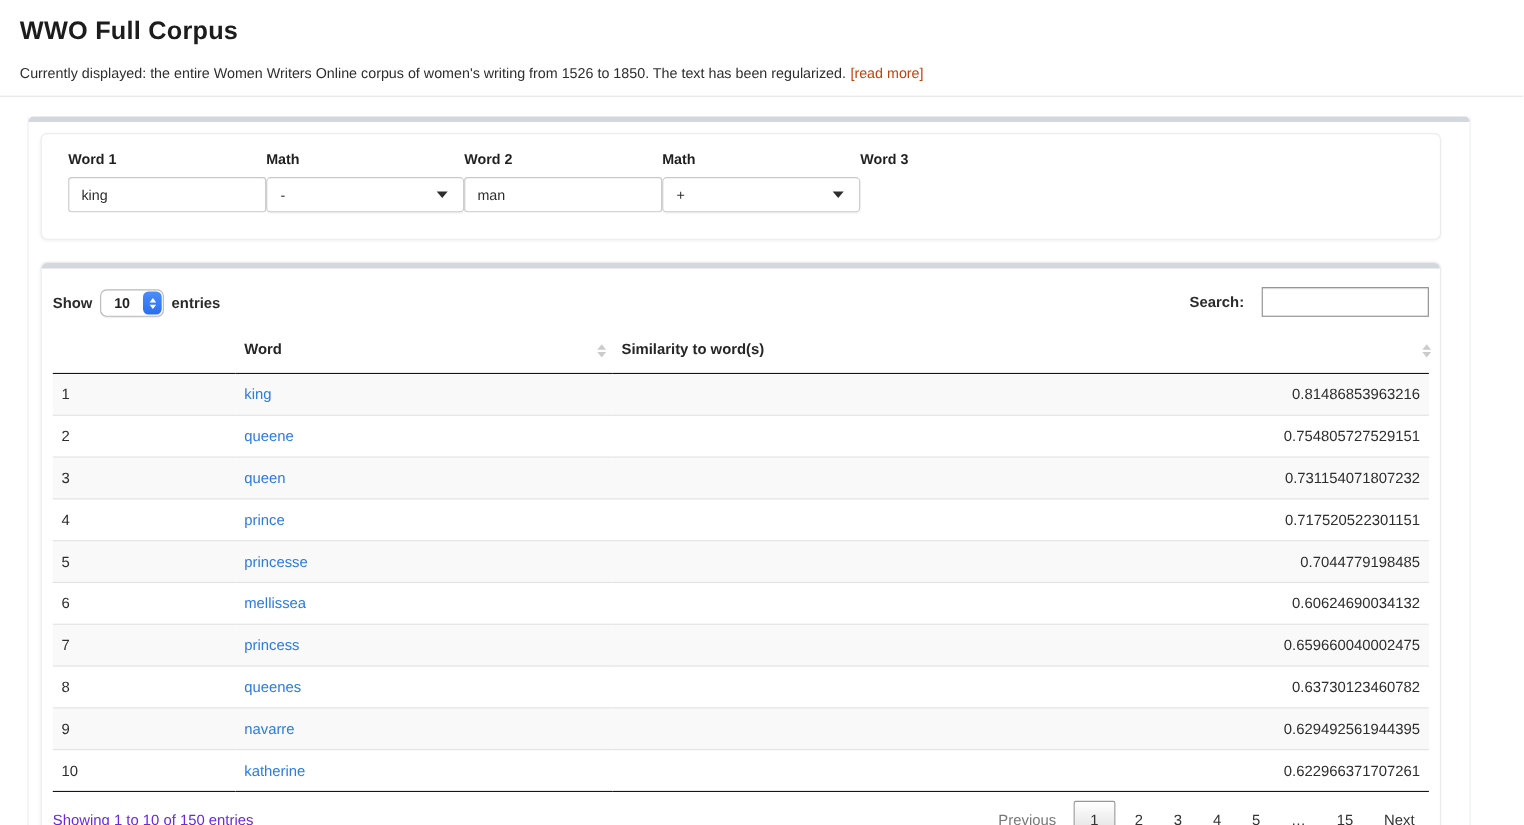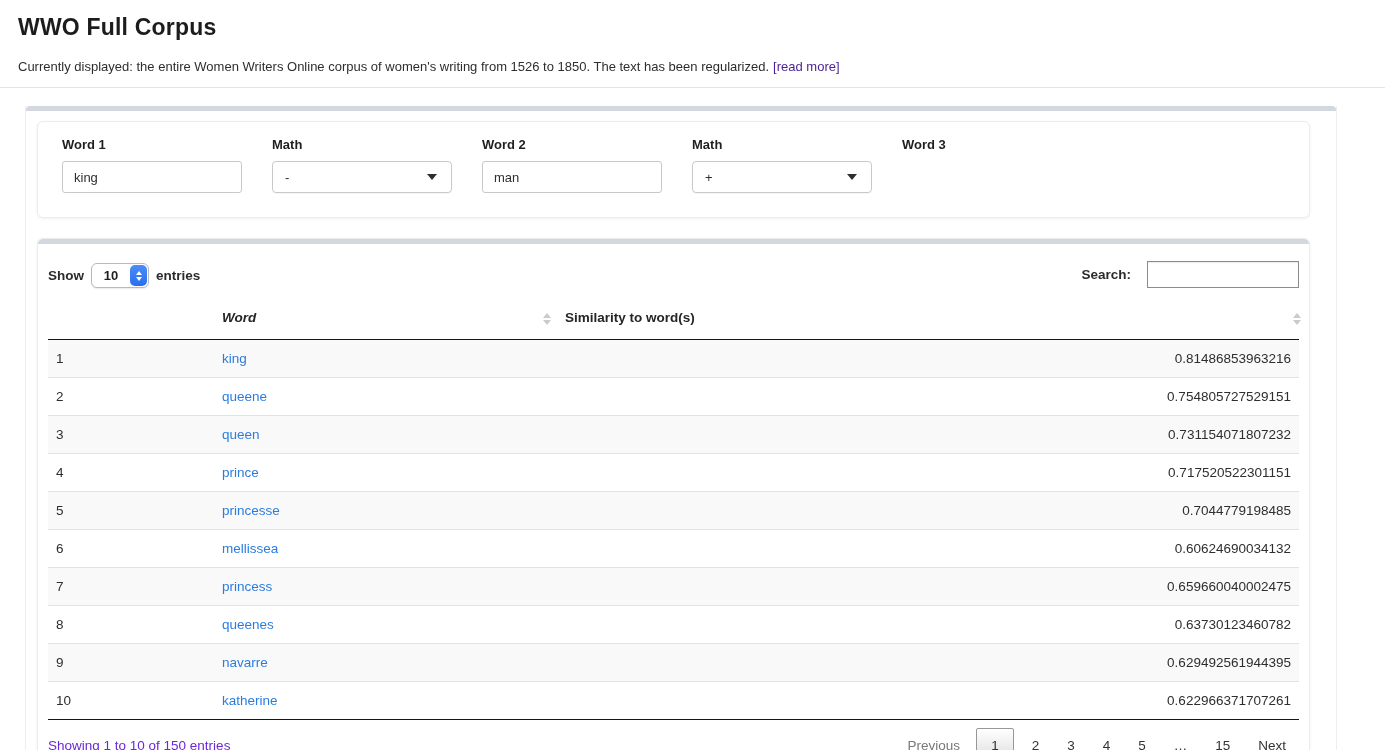--- a/index.html
+++ b/index.html
@@ -3,32 +3,32 @@
 <meta charset="utf-8">
 <style>
   * { margin:0; padding:0; box-sizing:border-box; }
   html,body { width:1385px; height:750px; overflow:hidden; background:#fff;
               font-family:"Liberation Sans","DejaVu Sans",sans-serif; color:#2e2e2e; }
 
   
   .page-header { padding:12px 18px 0 18px; height:88px; border-bottom:1px solid #e4e4e4; }
   .page-title { font-size:23px; font-weight:700; color:#1c1c1c; letter-spacing:.2px; margin-top:2px; }
   .page-desc { margin-top:18px; font-size:13px; color:#2e2e2e; }
-  .read-more { color:#4c1d95; text-decoration:none; margin-left:4px; cursor:pointer; }
+  .read-more { color:#c2410c; text-decoration:none; margin-left:4px; cursor:pointer; }
 
   
   .outer-panel { margin:18px 48px 0 25px; width:1312px; height:644px;
                  border-left:1px solid #eceef1; border-right:1px solid #eceef1; background:#fff; position:relative; }
   .outer-topbar { height:5px; background:#d3d7de; border-radius:4px 4px 0 0; }
 
   
   .card { background:#fff; border:1px solid #ececec; border-radius:6px;
           box-shadow:0 1px 3px rgba(0,0,0,.06); }
   .form-card { margin:10px 26px 0 11px; padding:15px 24px 24px 24px; }
-  .form-row { display:flex; gap:30px; }
+  .form-row { display:flex; }
   .field { width:180px; }
   .field-label { display:block; font-size:13px; font-weight:700; color:#1f1f1f; margin-bottom:9px; }
   .text-input { width:180px; height:32px; border:1px solid #c9c9c9; border-radius:3px;
                 padding:0 11px; font-size:13px; color:#2e2e2e; background:#fff;
                 font-family:"Liberation Sans","DejaVu Sans",sans-serif; }
   .select-box { width:180px; height:32px; border:1px solid #c9c9c9; border-radius:4px; background:#fff;
                 display:flex; align-items:center; justify-content:space-between;
                 padding:0 14px 0 12px; font-size:13px; color:#2e2e2e; cursor:pointer;
                 box-shadow:0 1px 1px rgba(0,0,0,.04); }
   .caret-down { width:0; height:0; border-left:5px solid transparent; border-right:5px solid transparent;
@@ -52,21 +52,21 @@
   .chev-dn { width:0; height:0; border-left:3.5px solid transparent; border-right:3.5px solid transparent;
              border-top:4px solid #fff; }
   .dt-search { display:flex; align-items:center; gap:16px; font-size:13.5px; font-weight:700; color:#2b2b2b; }
   .search-input { width:152px; height:27px; border:1px solid #8c8c8c; background:#fff;
                   box-shadow:inset 0 1px 1px rgba(0,0,0,.08); padding:0 6px; font-size:13px; }
 
   table.dataTable { width:100%; border-collapse:collapse; font-size:13.5px; }
   table.dataTable thead th { font-weight:700; color:#262626; text-align:left; position:relative;
                              padding:12px 8px 14px 8px; border-bottom:1px solid #161616; }
   th.col-idx { width:166px; }
-  th.col-word { width:343px;font-style:italic; }
+  th.col-word { width:343px; }
   th.col-sim { text-align:right; padding-right:16px; }
   .sort-icon { position:absolute; top:50%; transform:translateY(-50%);
                display:flex; flex-direction:column; gap:2px; }
   .sort-word { right:6px; } .sort-sim { right:-2px; }
   .tri-up { width:0; height:0; border-left:4px solid transparent; border-right:4px solid transparent;
             border-bottom:5px solid #cbcbcb; }
   .tri-dn { width:0; height:0; border-left:4px solid transparent; border-right:4px solid transparent;
             border-top:5px solid #cbcbcb; }
 
   table.dataTable tbody td { padding:0 8px; height:38px; color:#2e2e2e; }

